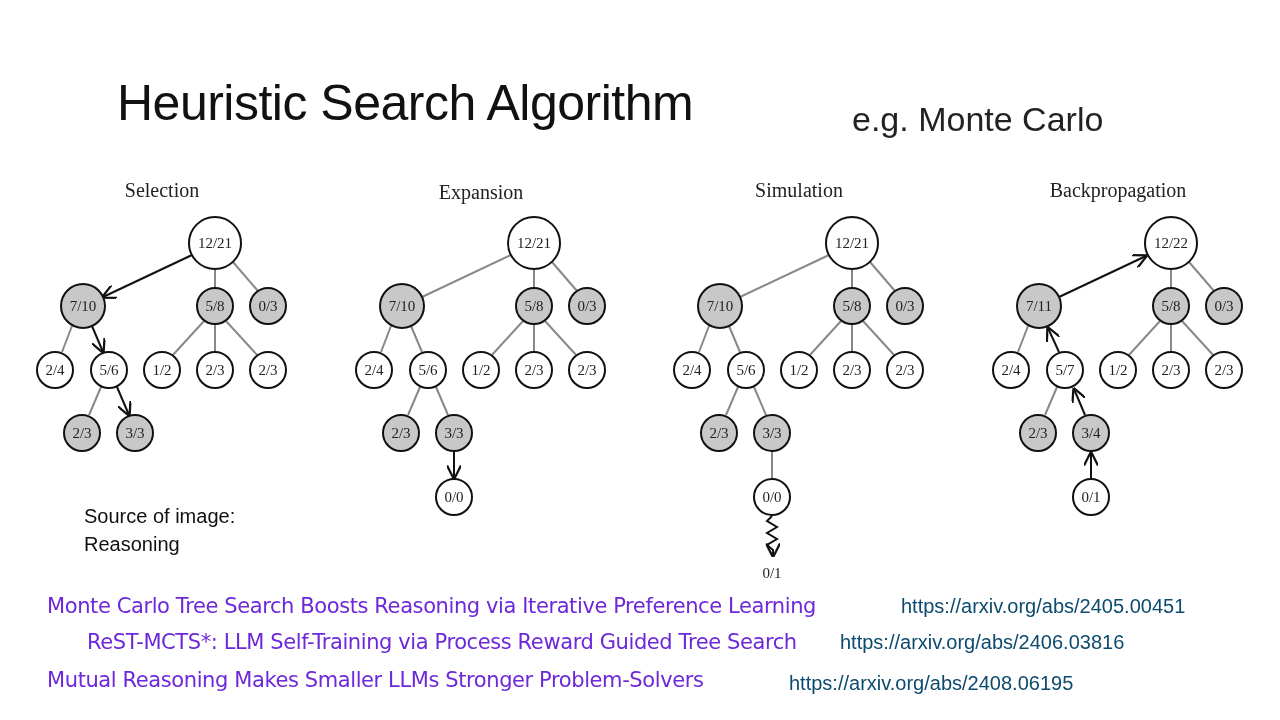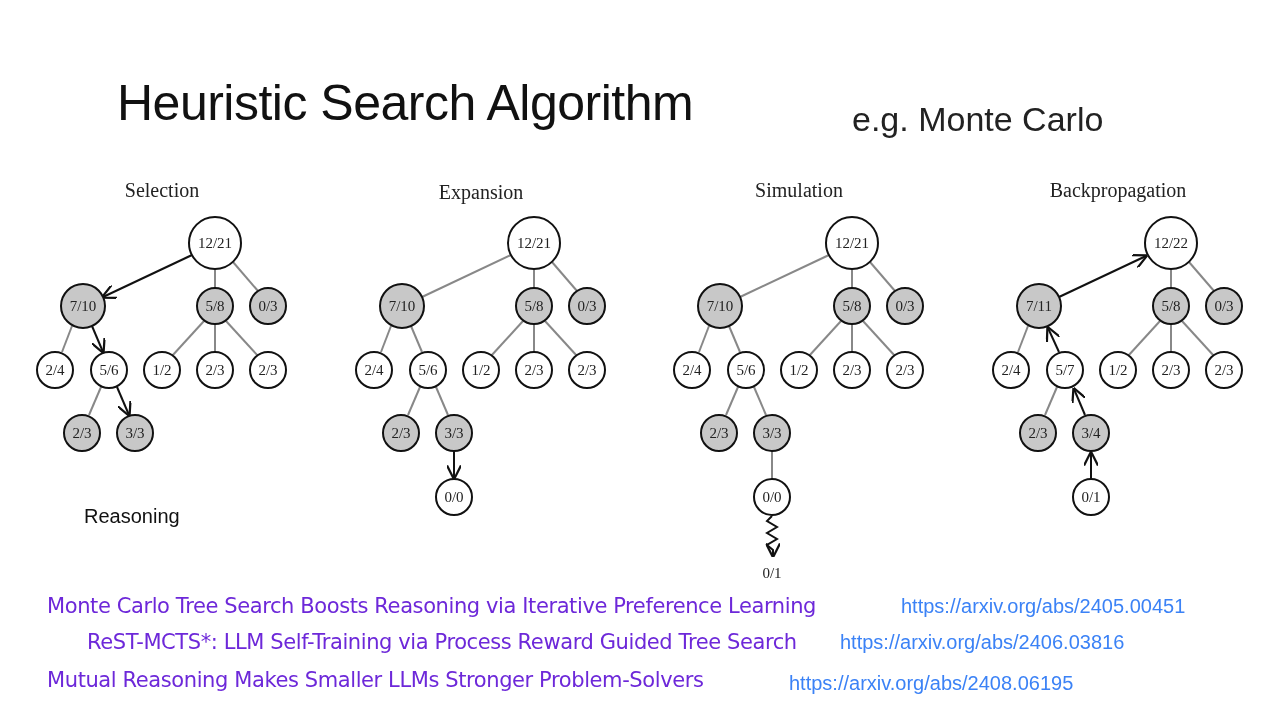--- a/index.html
+++ b/index.html
@@ -7,21 +7,21 @@
          font-family:"Liberation Sans", sans-serif; color:#111; }
   .title { position:absolute; left:98px; top:74px; font-size:50px; font-weight:400; letter-spacing:-0.5px;
            font-family:"Liberation Sans", sans-serif; color:#111; white-space:nowrap;margin-left:19px; }
   .subtitle { position:absolute; left:852px; top:66px; font-size:34px; line-height:42px; color:#222;
               font-family:Liberation Sans, sans-serif;margin-top:32px; }
   .source { position:absolute; left:84px; top:502px; font-size:20px; line-height:28px; color:#111; }
   svg.diagram { position:absolute; left:0; top:0; }
   .node-label { font-family:"Liberation Serif", serif; font-size:15px; fill:#222; }
   .panel-title { font-family:"Liberation Serif", serif; font-size:20px; fill:#222; }
   .ref-title { position:absolute; font-size:21px; color:#6d28d9; white-space:nowrap; font-family:"DejaVu Sans", sans-serif; letter-spacing:-0.4px; }
-  .ref-url { position:absolute; font-size:20px; color:#3b82f6; white-space:nowrap; font-family:"Liberation Sans", sans-serif; }
+  .ref-url { position:absolute; font-size:20px; color:#0c4a6e; white-space:nowrap; font-family:"Liberation Sans", sans-serif; }
 </style>
 </head>
 <body>
 
 <div class="title">Heuristic Search Algorithm</div>
 <div class="subtitle">
   <div>e.g. Monte Carlo</div>
 </div>
 
 <svg class="diagram" width="1280" height="600" viewBox="0 0 1280 600">
@@ -277,20 +277,21 @@
         <text class="node-label" x="135" y="438" text-anchor="middle">3/4</text>
       </g>
     <g>
         <circle cx="135" cy="497" r="18" fill="#fff" stroke="#111" stroke-width="2"></circle>
         <text class="node-label" x="135" y="502" text-anchor="middle">0/1</text>
       </g>
   </g>
 </svg>
 
 <div class="source">
+  <div>Source of image:</div>
   <div>Reasoning</div>
 </div>
 
 <div>
   <div class="ref-title" style="left:47px; top:594px;">Monte Carlo Tree Search Boosts Reasoning via Iterative Preference Learning</div>
   <div class="ref-url" style="left:901px; top:595px;">https://arxiv.org/abs/2405.00451</div>
   <div class="ref-title" style="left:47px; top:630px;margin-left:40px;">ReST-MCTS*: LLM Self-Training via Process Reward Guided Tree Search</div>
   <div class="ref-url" style="left:840px; top:631px;">https://arxiv.org/abs/2406.03816</div>
   <div class="ref-title" style="left:47px; top:668px;">Mutual Reasoning Makes Smaller LLMs Stronger Problem-Solvers</div>
   <div class="ref-url" style="left:789px; top:672px;">https://arxiv.org/abs/2408.06195</div>

